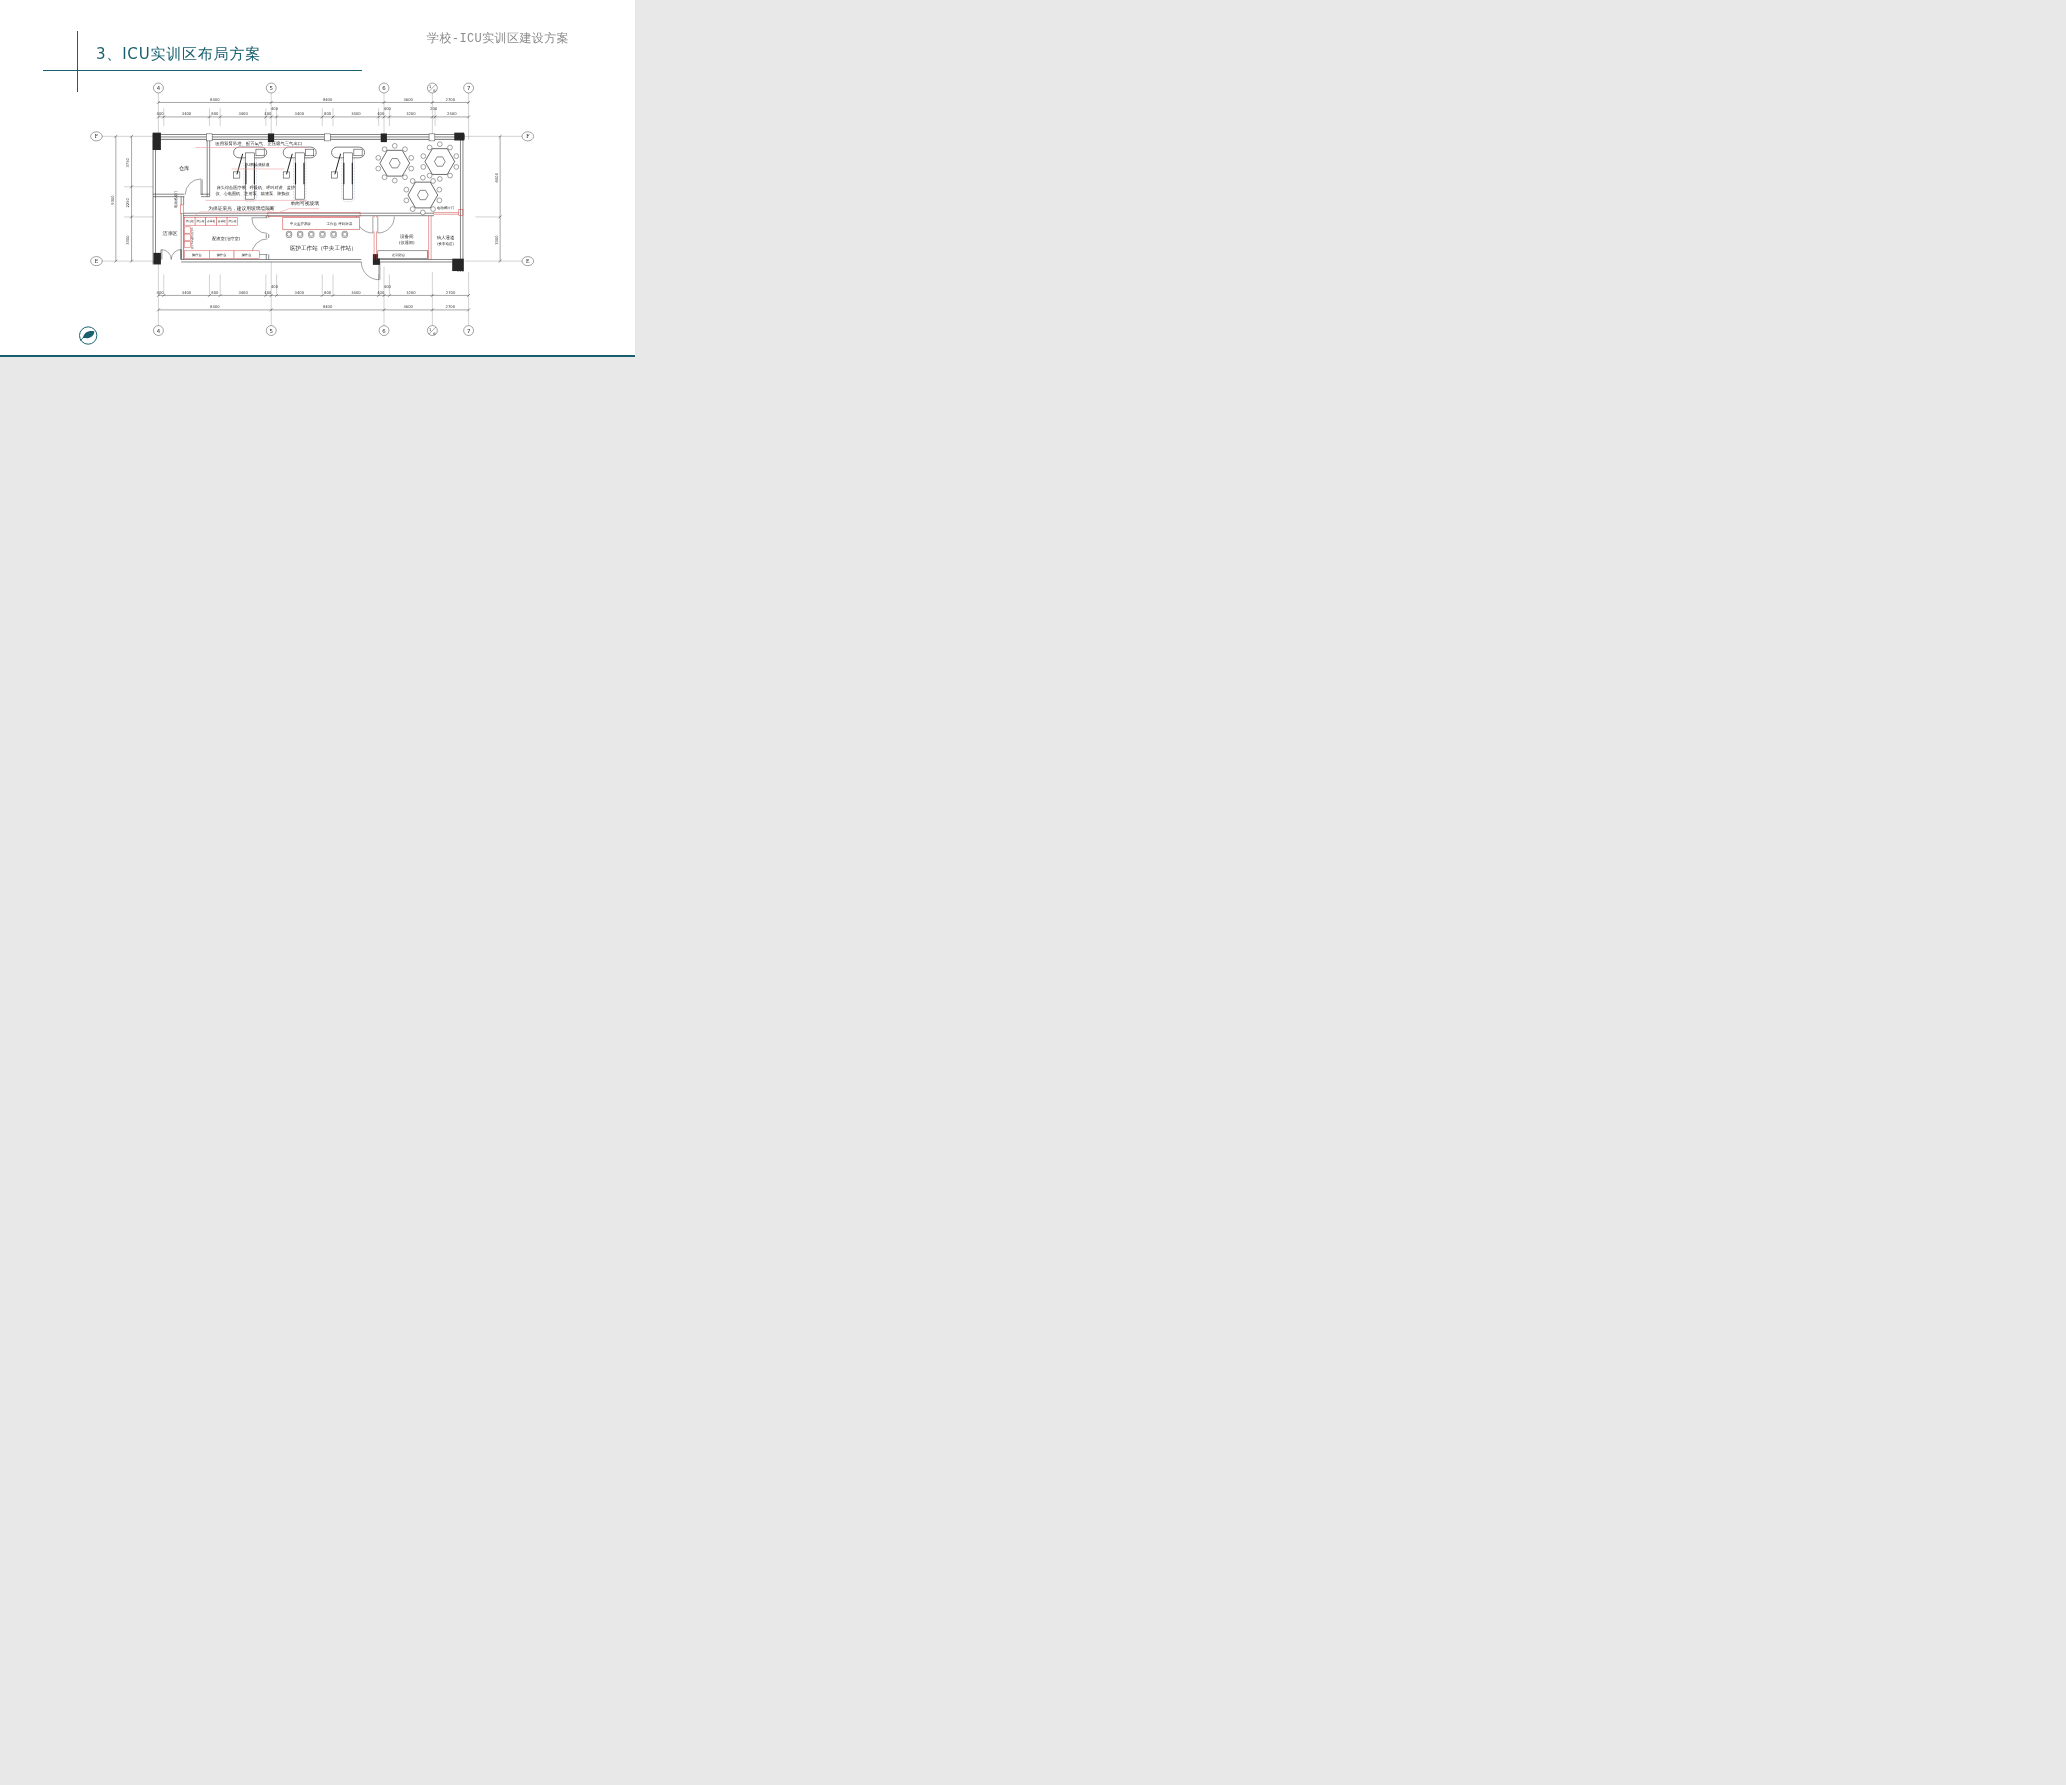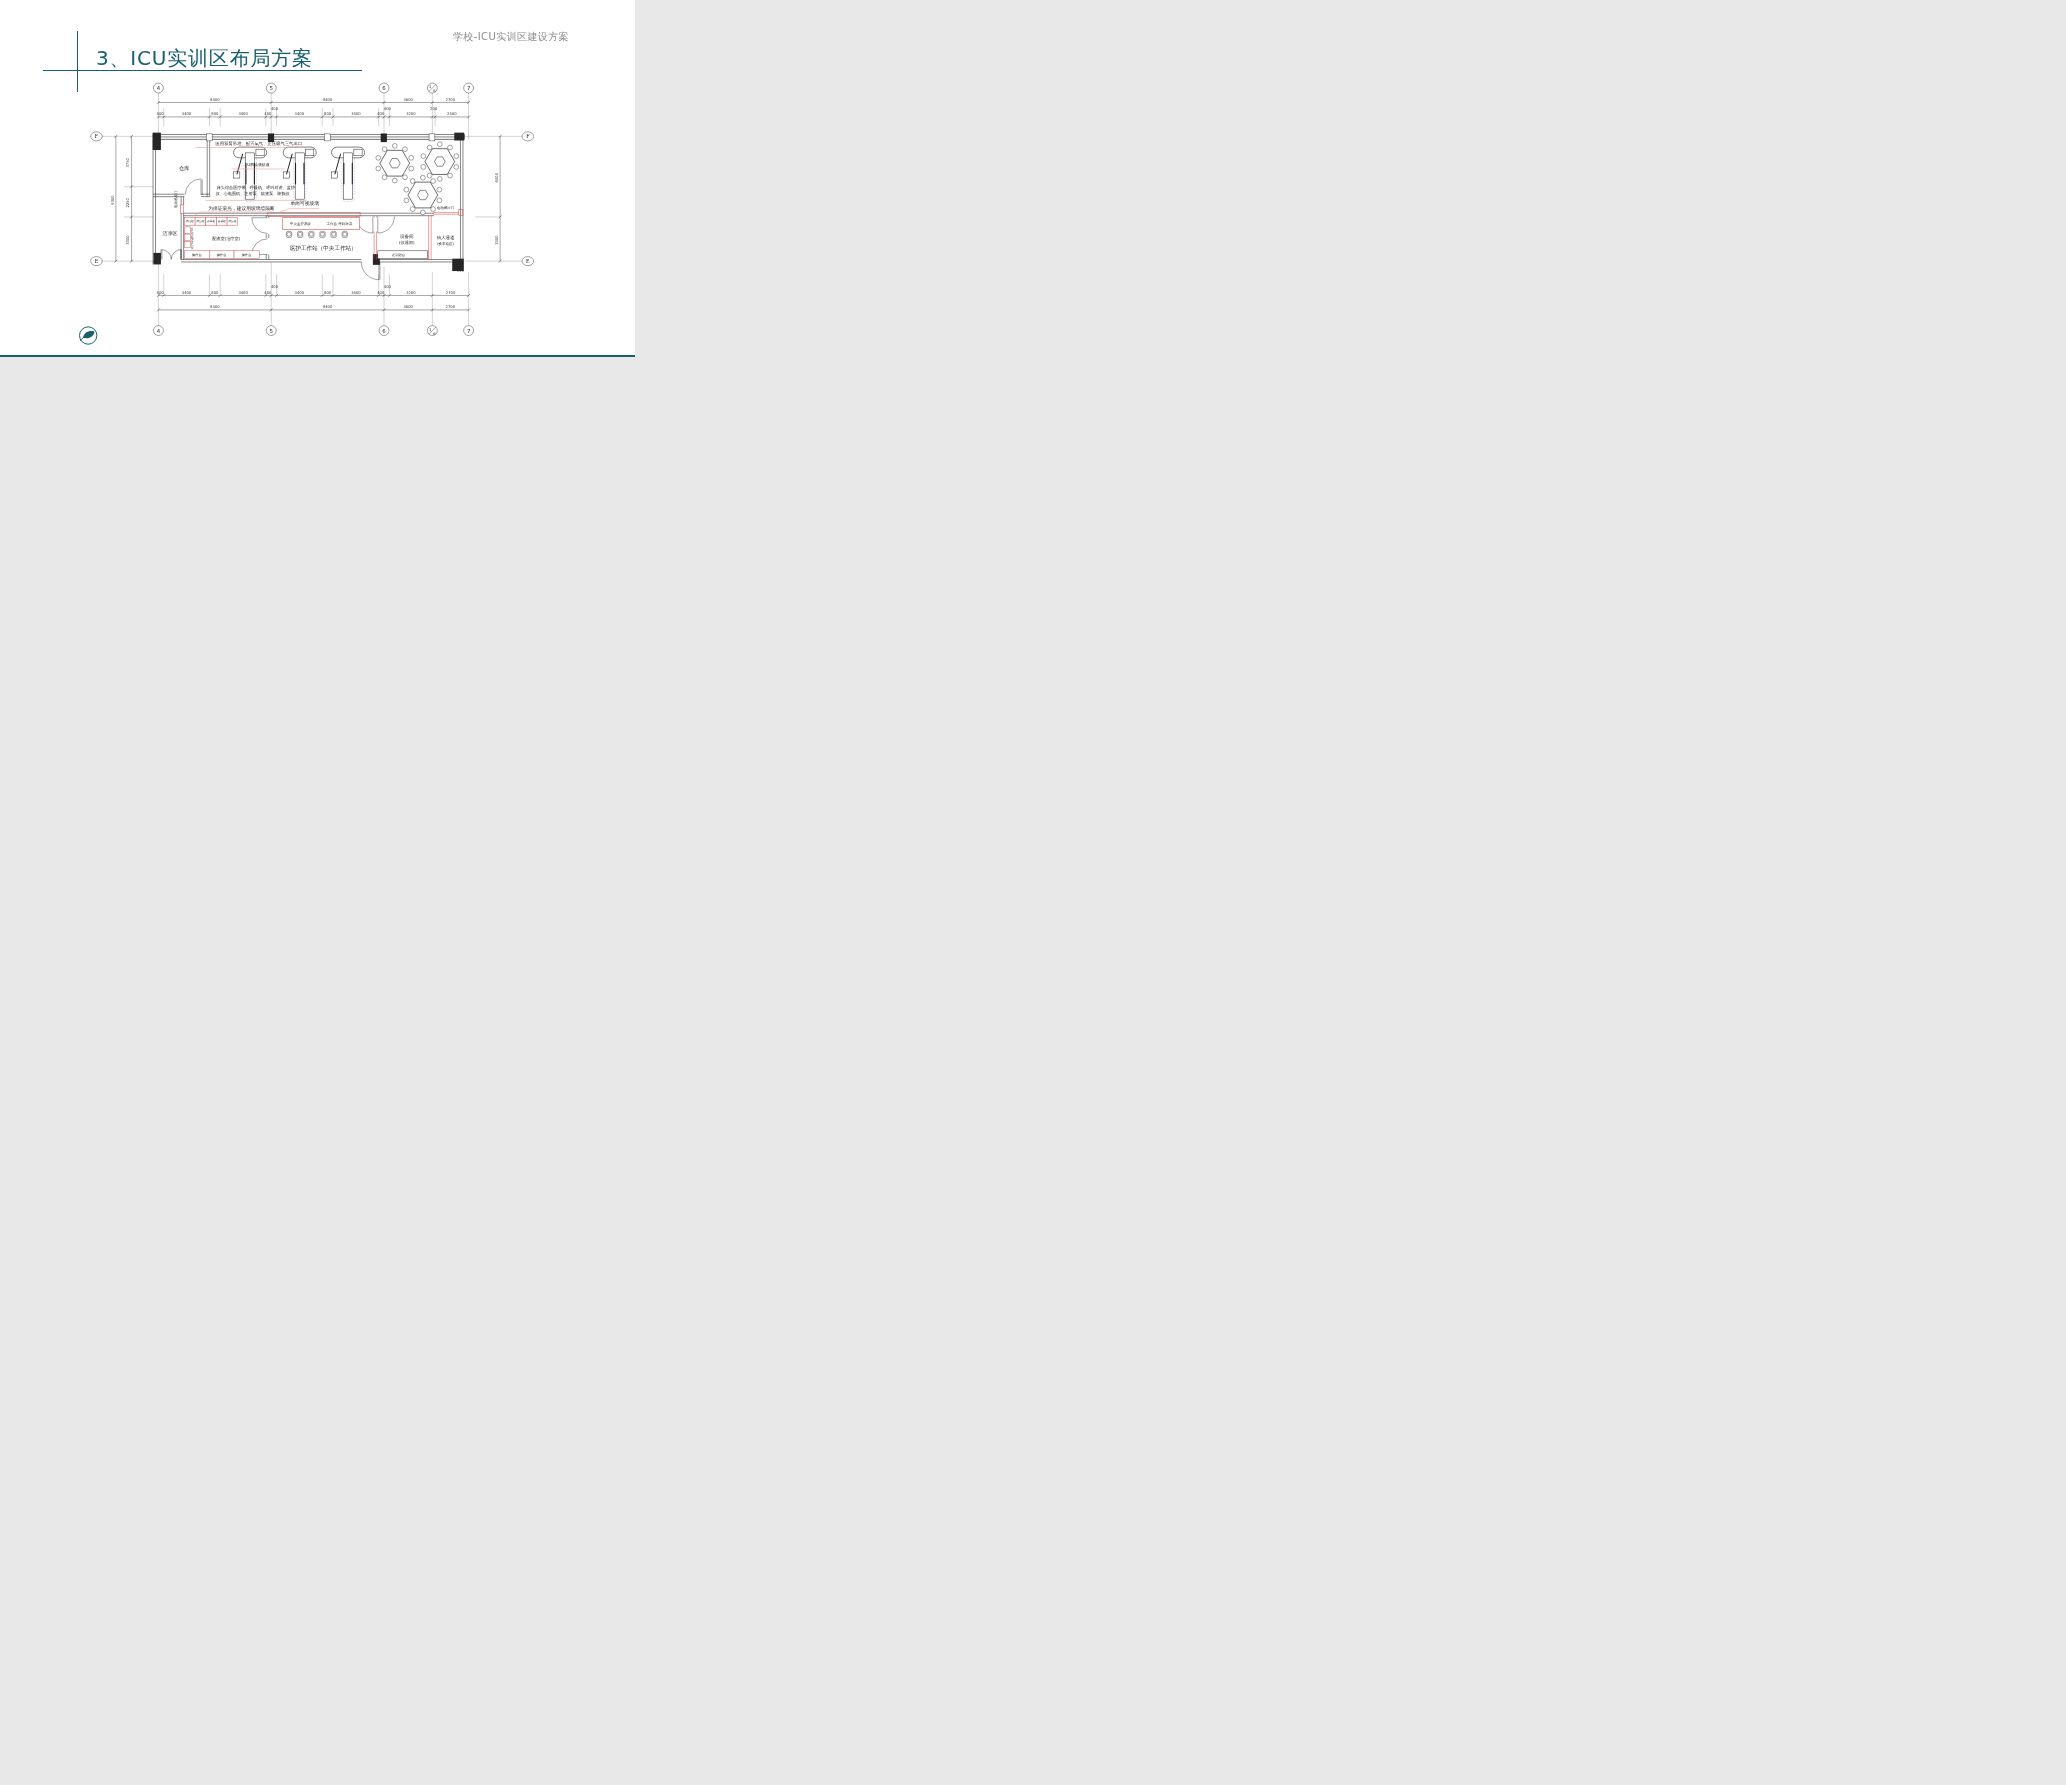--- a/index.html
+++ b/index.html
@@ -1,21 +1,21 @@
 <!DOCTYPE html>
 <html style="font-size:6.6px"><head>
 <meta charset="utf-8">
 <style>
   html,body{margin:0;padding:0;background:#e8e8e8;}
   .slide{position:relative;width:635px;height:357px;background:#ffffff;overflow:hidden;
          font-family:"DejaVu Sans", sans-serif;}
-  .hdr-right{position:absolute;top:30px;right:66px;font-size:10px;color:#8c8c8c;letter-spacing:0.4px;}
+  .hdr-right{position:absolute;top:30px;right:66px;font-size:12px;color:#8c8c8c;letter-spacing:0.4px;font-family:Liberation Mono, monospace;}
   .deco-v{position:absolute;left:77px;top:31px;width:0.8px;height:61px;background:#19606e;}
   .deco-h{position:absolute;left:43px;top:70px;width:319px;height:1.2px;background:#19606e;}
-  .title{position:absolute;left:96px;top:45px;font-size:20px;color:#19606e;font-weight:500;letter-spacing:0.8px;}
+  .title{position:absolute;left:96px;top:45px;font-size:15px;color:#19606e;font-weight:500;letter-spacing:0.8px;}
   .planwrap{position:absolute;left:0;top:0;}
   .botbar{position:absolute;left:0;bottom:0;width:100%;height:2.1px;background:#19606e;}
   svg text{font-family:"DejaVu Sans", sans-serif;fill:#1c1c1c;}
   text.dim{font-size:9px;fill:#333;}
   text.bub{font-size:13px;}
   text.bubs{font-size:9px;}
   text.ser{font-family:"Liberation Serif", serif;font-size:14px;}
 </style>
 </head>
 <body>

